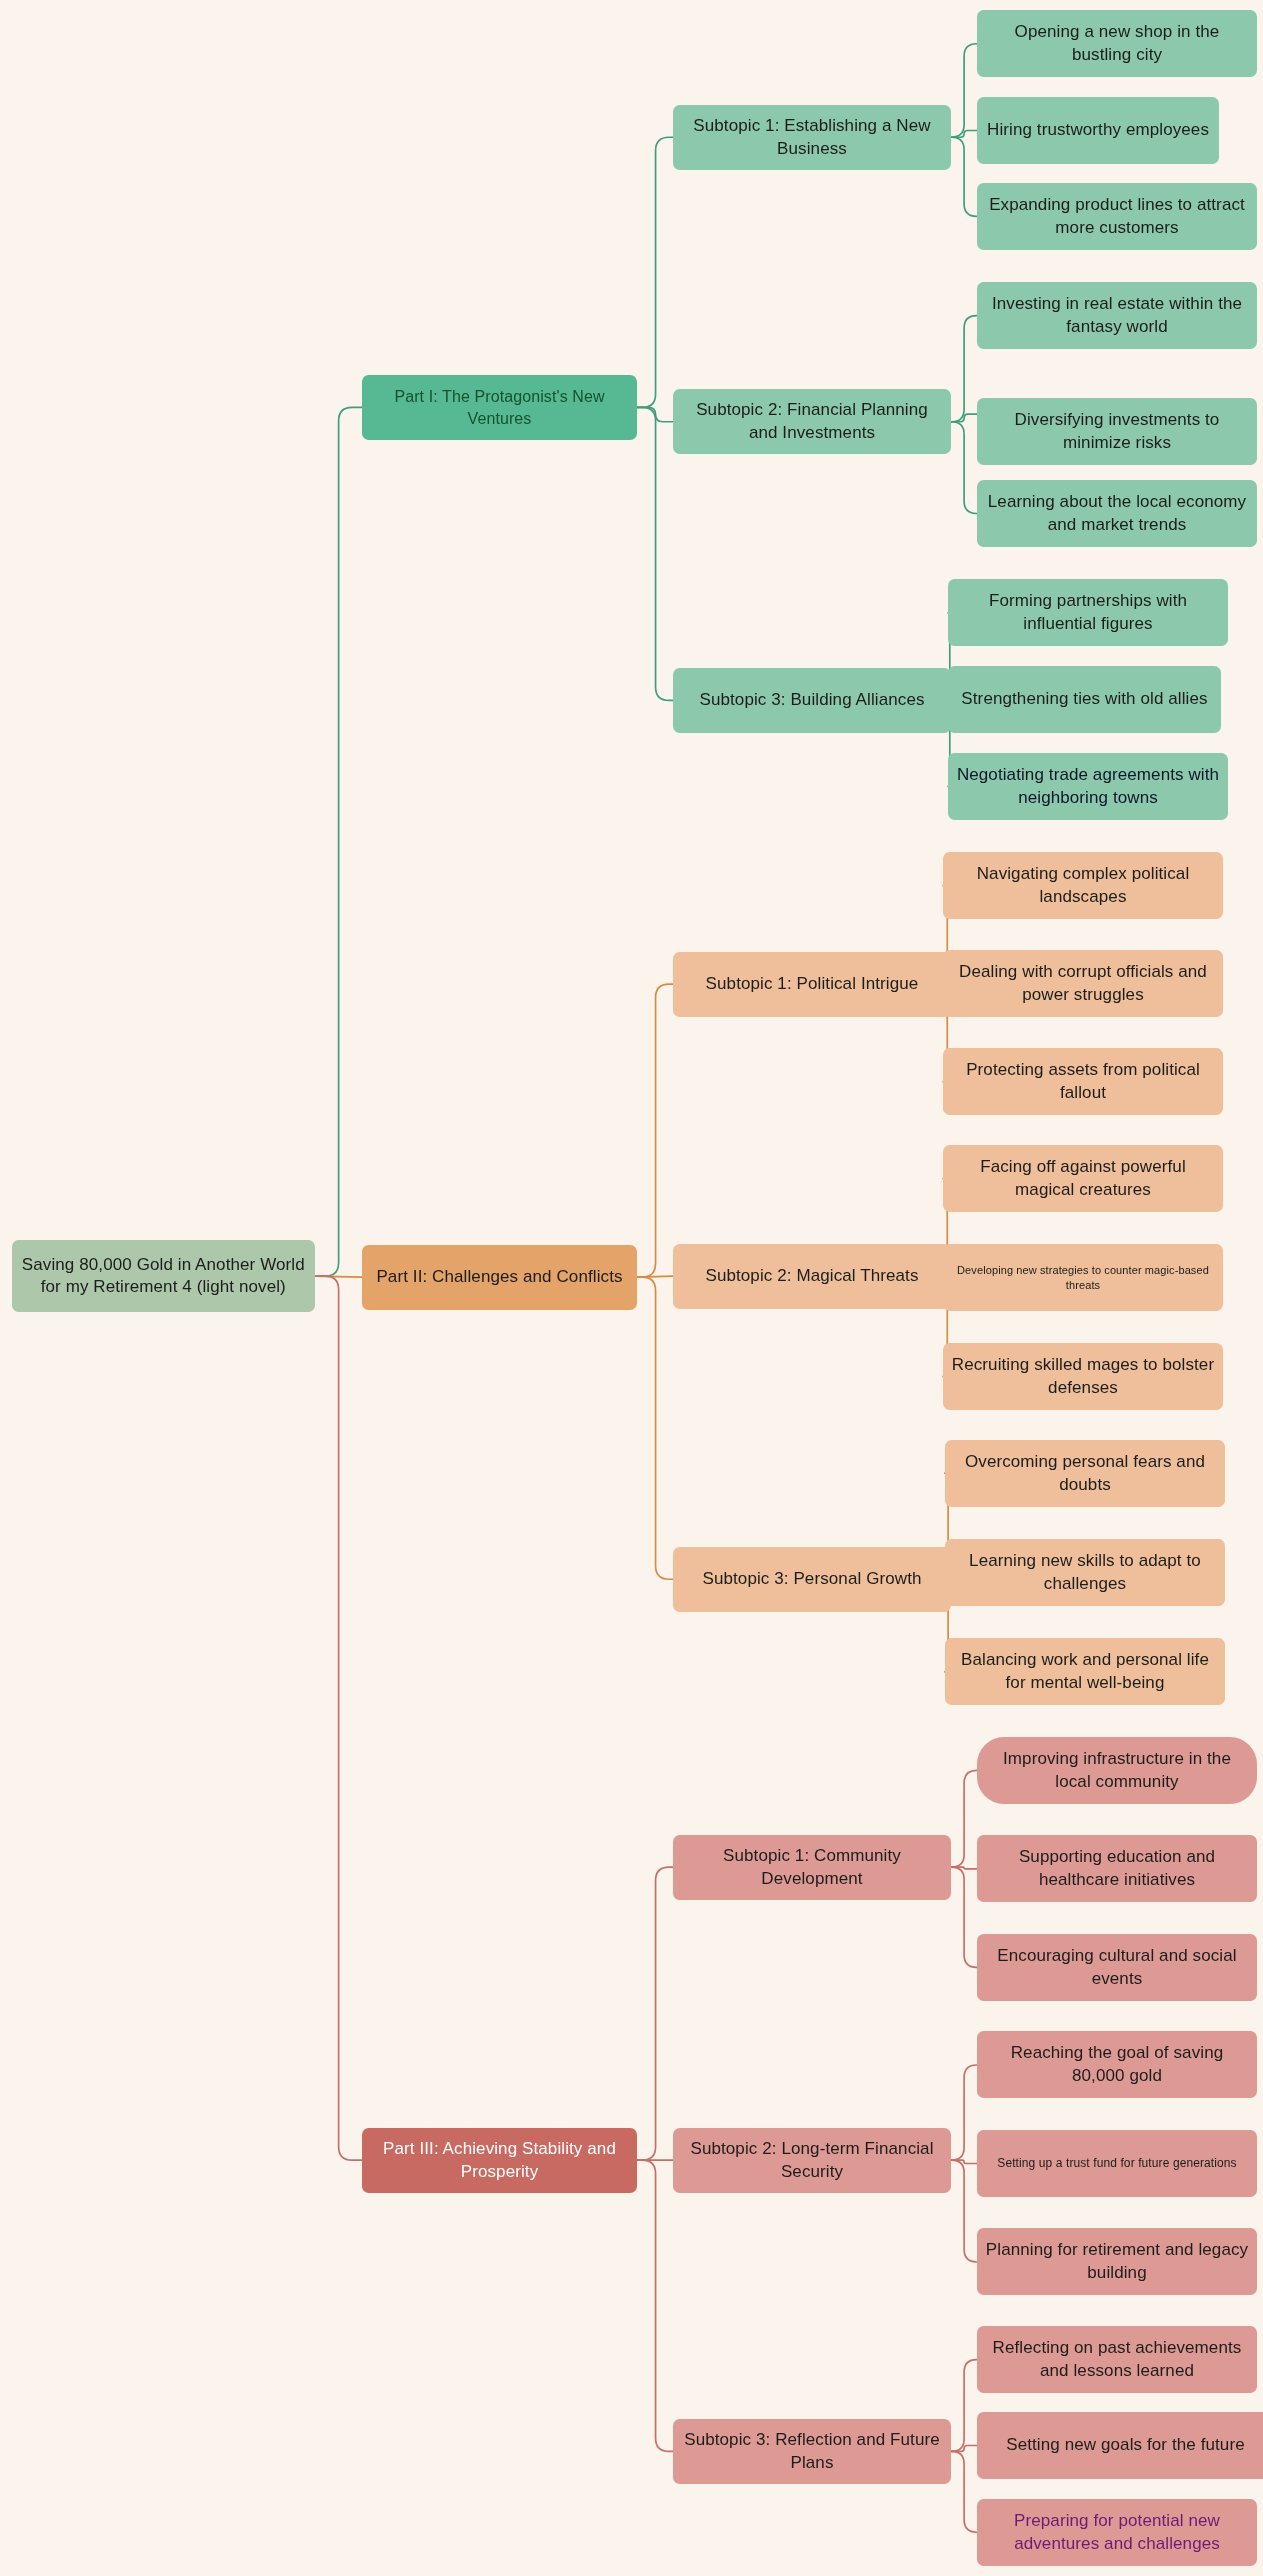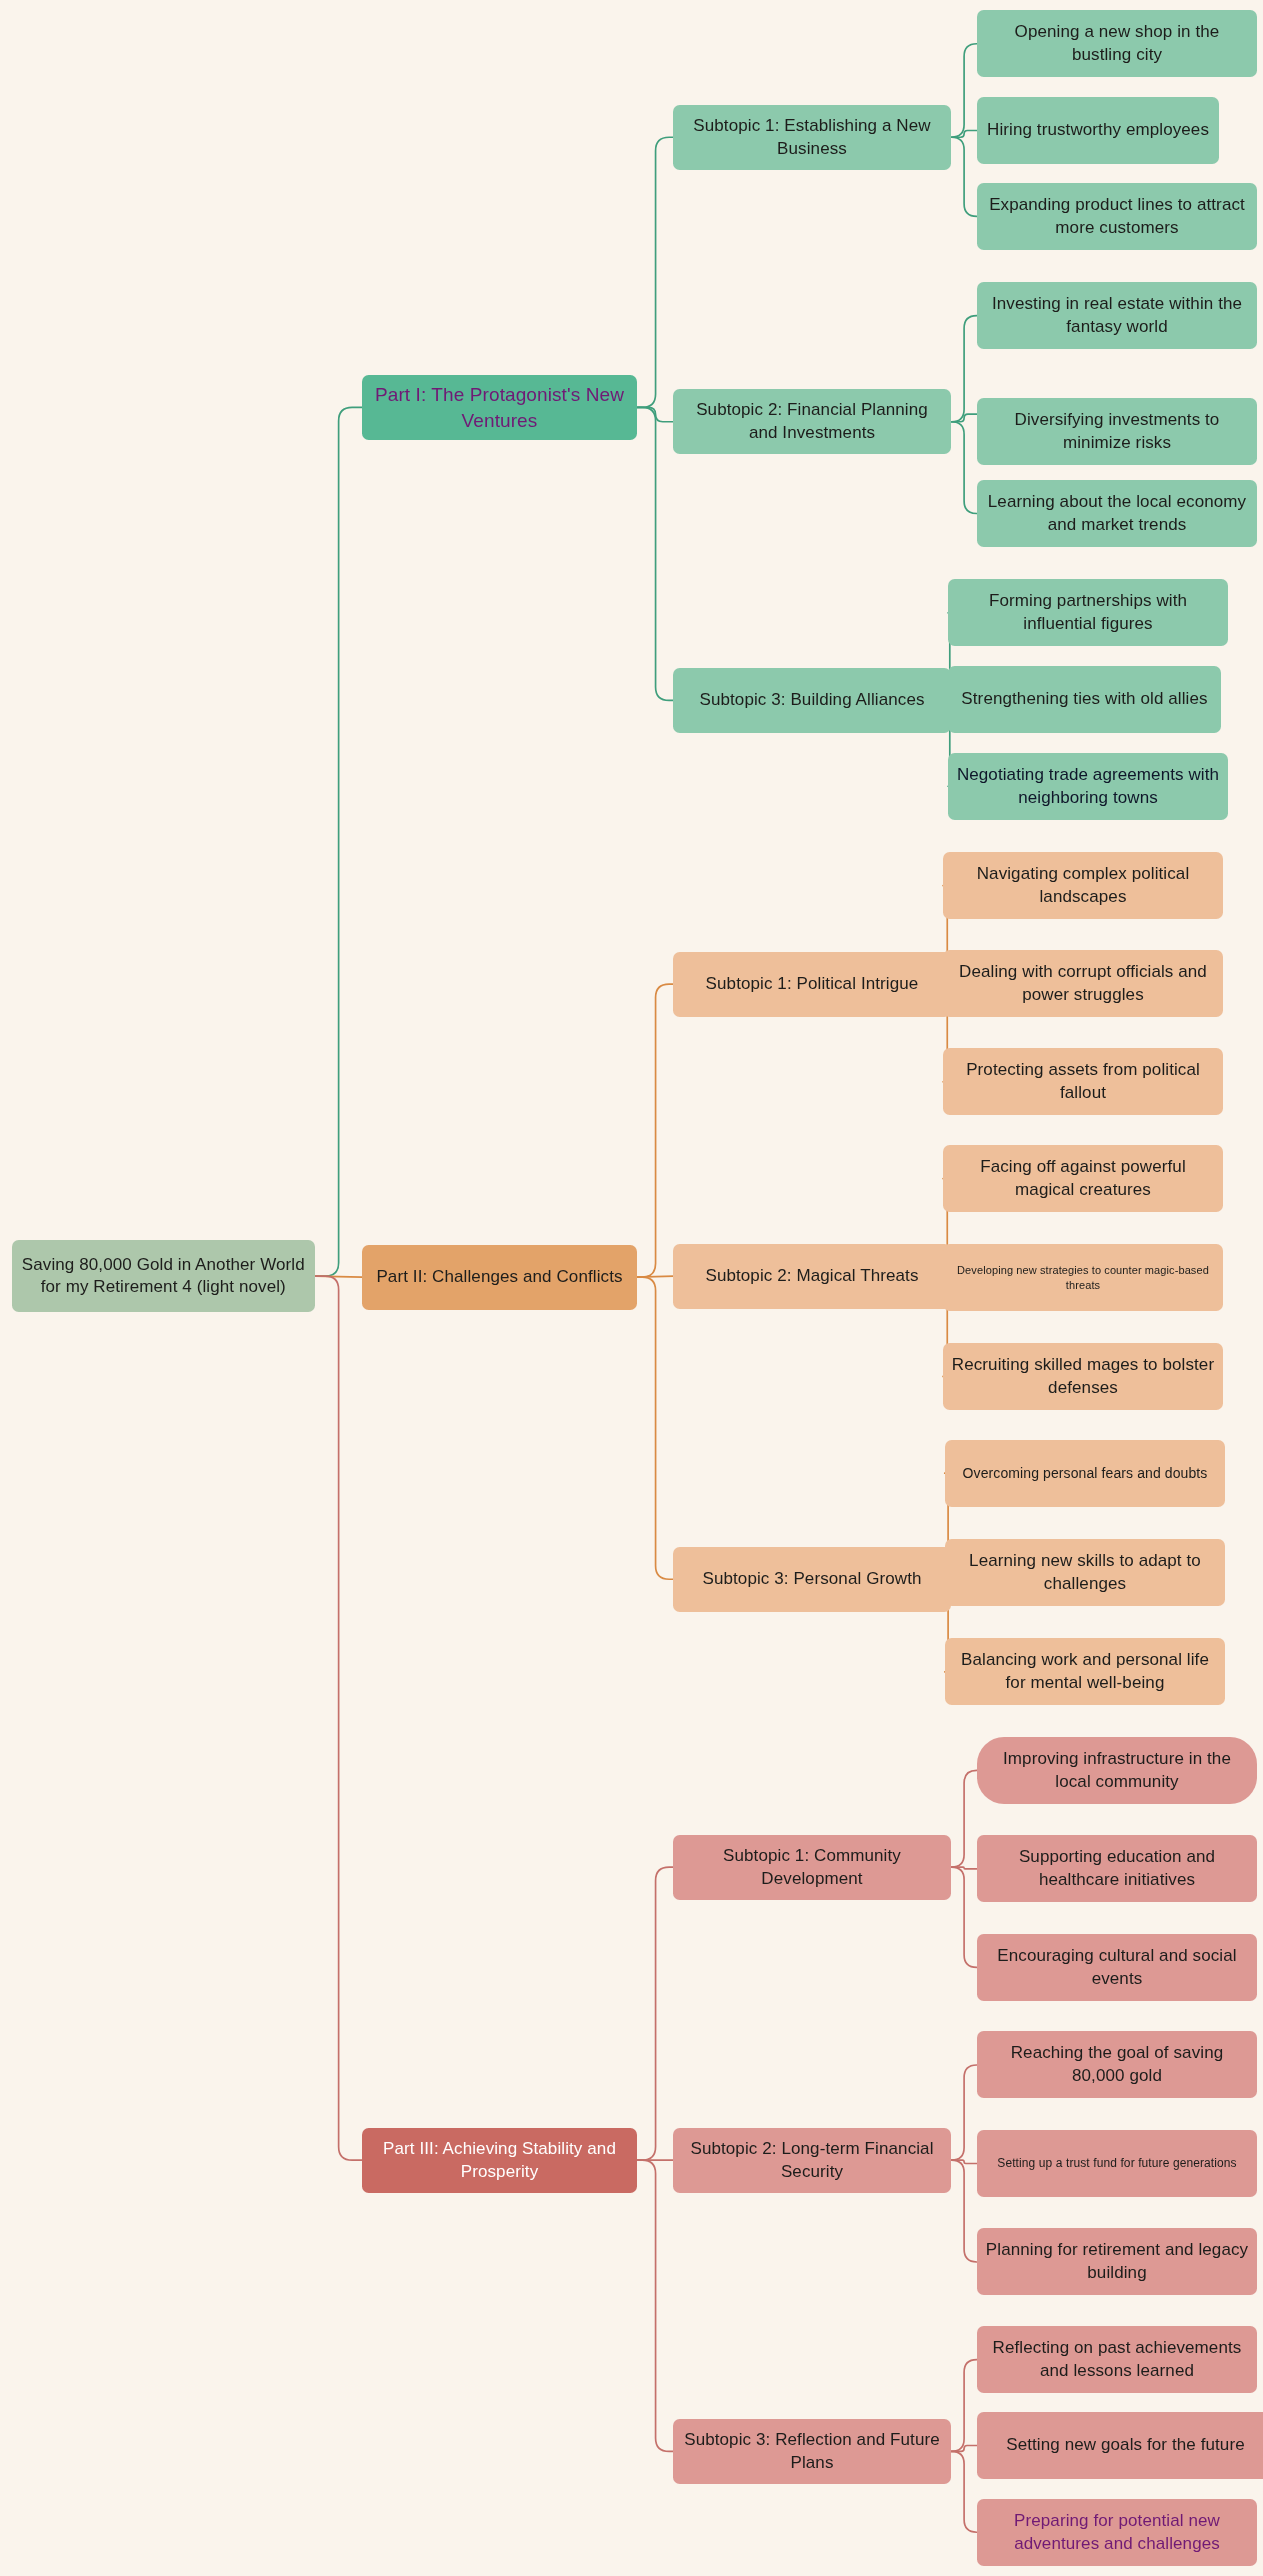--- a/index.html
+++ b/index.html
@@ -84,21 +84,21 @@
       <path d="M 1130 2566 L 1130 2566 Q 1145 2566 1145 2581 L 1145 2672 Q 1145 2687 1160 2687 L 1160 2687" fill="none" stroke="#c4706a" stroke-width="2" stroke-linecap="round"></path>
       <path d="M 757 2566 L 762.5 2566 Q 778.5 2566 778.5 2582 L 778.5 2896 Q 778.5 2912 794.5 2912 L 800 2912" fill="none" stroke="#c4706a" stroke-width="2" stroke-linecap="round"></path>
       <path d="M 1130 2912 L 1130 2912 Q 1145 2912 1145 2897 L 1145 2818 Q 1145 2803 1160 2803 L 1160 2803" fill="none" stroke="#c4706a" stroke-width="2" stroke-linecap="round"></path>
       <path d="M 1130 2912 L 1141.5 2912 Q 1145 2912 1145 2908.5 L 1145 2908.5 Q 1145 2905 1148.5 2905 L 1160 2905" fill="none" stroke="#c4706a" stroke-width="2" stroke-linecap="round"></path>
       <path d="M 1130 2912 L 1130 2912 Q 1145 2912 1145 2927 L 1145 2993 Q 1145 3008 1160 3008 L 1160 3008" fill="none" stroke="#c4706a" stroke-width="2" stroke-linecap="round"></path>
     </svg>
   <div id="nodes">
       <div class="node" style="left: 11.8px; top: 1240px; width: 303px; height: 72px; background: rgb(173, 199, 171); color: rgb(29, 29, 27); font-size: 17px;">
         <span class="node-label">Saving 80,000 Gold in Another World for my Retirement 4 (light novel)</span>
       </div>
-      <div class="node" style="left: 362px; top: 375px; width: 275px; height: 65px; background: rgb(87, 184, 148); color: #701a75; font-size: 19px;">
+      <div class="node" style="left: 362px; top: 375px; width: 275px; height: 65px; background: rgb(87, 184, 148); color: #14532d; font-size: 16px;">
         <span class="node-label">Part I: The Protagonist's New Ventures</span>
       </div>
       <div class="node" style="left: 673px; top: 105px; width: 278px; height: 65px; background: rgb(140, 201, 172); color: rgb(29, 29, 27); font-size: 17px;">
         <span class="node-label">Subtopic 1: Establishing a New Business</span>
       </div>
       <div class="node" style="left: 977px; top: 10px; width: 280px; height: 67px; background: rgb(140, 201, 172); color: rgb(29, 29, 27); font-size: 17px;">
         <span class="node-label">Opening a new shop in the bustling city</span>
       </div>
       <div class="node" style="left: 977px; top: 97px; width: 242px; height: 67px; background: rgb(140, 201, 172); color: rgb(29, 29, 27); font-size: 17px;">
         <span class="node-label">Hiring trustworthy employees</span>
@@ -153,21 +153,21 @@
       </div>
       <div class="node" style="left: 943px; top: 1244px; width: 280px; height: 67px; background: rgb(238, 191, 154); color: rgb(29, 29, 27); font-size: 11px;">
         <span class="node-label">Developing new strategies to counter magic-based threats</span>
       </div>
       <div class="node" style="left: 943px; top: 1343px; width: 280px; height: 67px; background: rgb(238, 191, 154); color: rgb(29, 29, 27); font-size: 17px;">
         <span class="node-label">Recruiting skilled mages to bolster defenses</span>
       </div>
       <div class="node" style="left: 673px; top: 1547px; width: 278px; height: 65px; background: rgb(238, 191, 154); color: rgb(29, 29, 27); font-size: 17px;">
         <span class="node-label">Subtopic 3: Personal Growth</span>
       </div>
-      <div class="node" style="left: 945px; top: 1440px; width: 280px; height: 67px; background: rgb(238, 191, 154); color: rgb(29, 29, 27); font-size: 14px;">
+      <div class="node" style="left: 945px; top: 1440px; width: 280px; height: 67px; background: rgb(238, 191, 154); color: rgb(29, 29, 27); font-size: 17px;">
         <span class="node-label">Overcoming personal fears and doubts</span>
       </div>
       <div class="node" style="left: 945px; top: 1539px; width: 280px; height: 67px; background: rgb(238, 191, 154); color: rgb(29, 29, 27); font-size: 17px;">
         <span class="node-label">Learning new skills to adapt to challenges</span>
       </div>
       <div class="node" style="left: 945px; top: 1638px; width: 280px; height: 67px; background: rgb(238, 191, 154); color: rgb(29, 29, 27); font-size: 17px;">
         <span class="node-label">Balancing work and personal life for mental well-being</span>
       </div>
       <div class="node" style="left: 362px; top: 2128px; width: 275px; height: 65px; background: rgb(201, 106, 98); color: rgb(255, 255, 255); font-size: 17px;">
         <span class="node-label">Part III: Achieving Stability and Prosperity</span>

